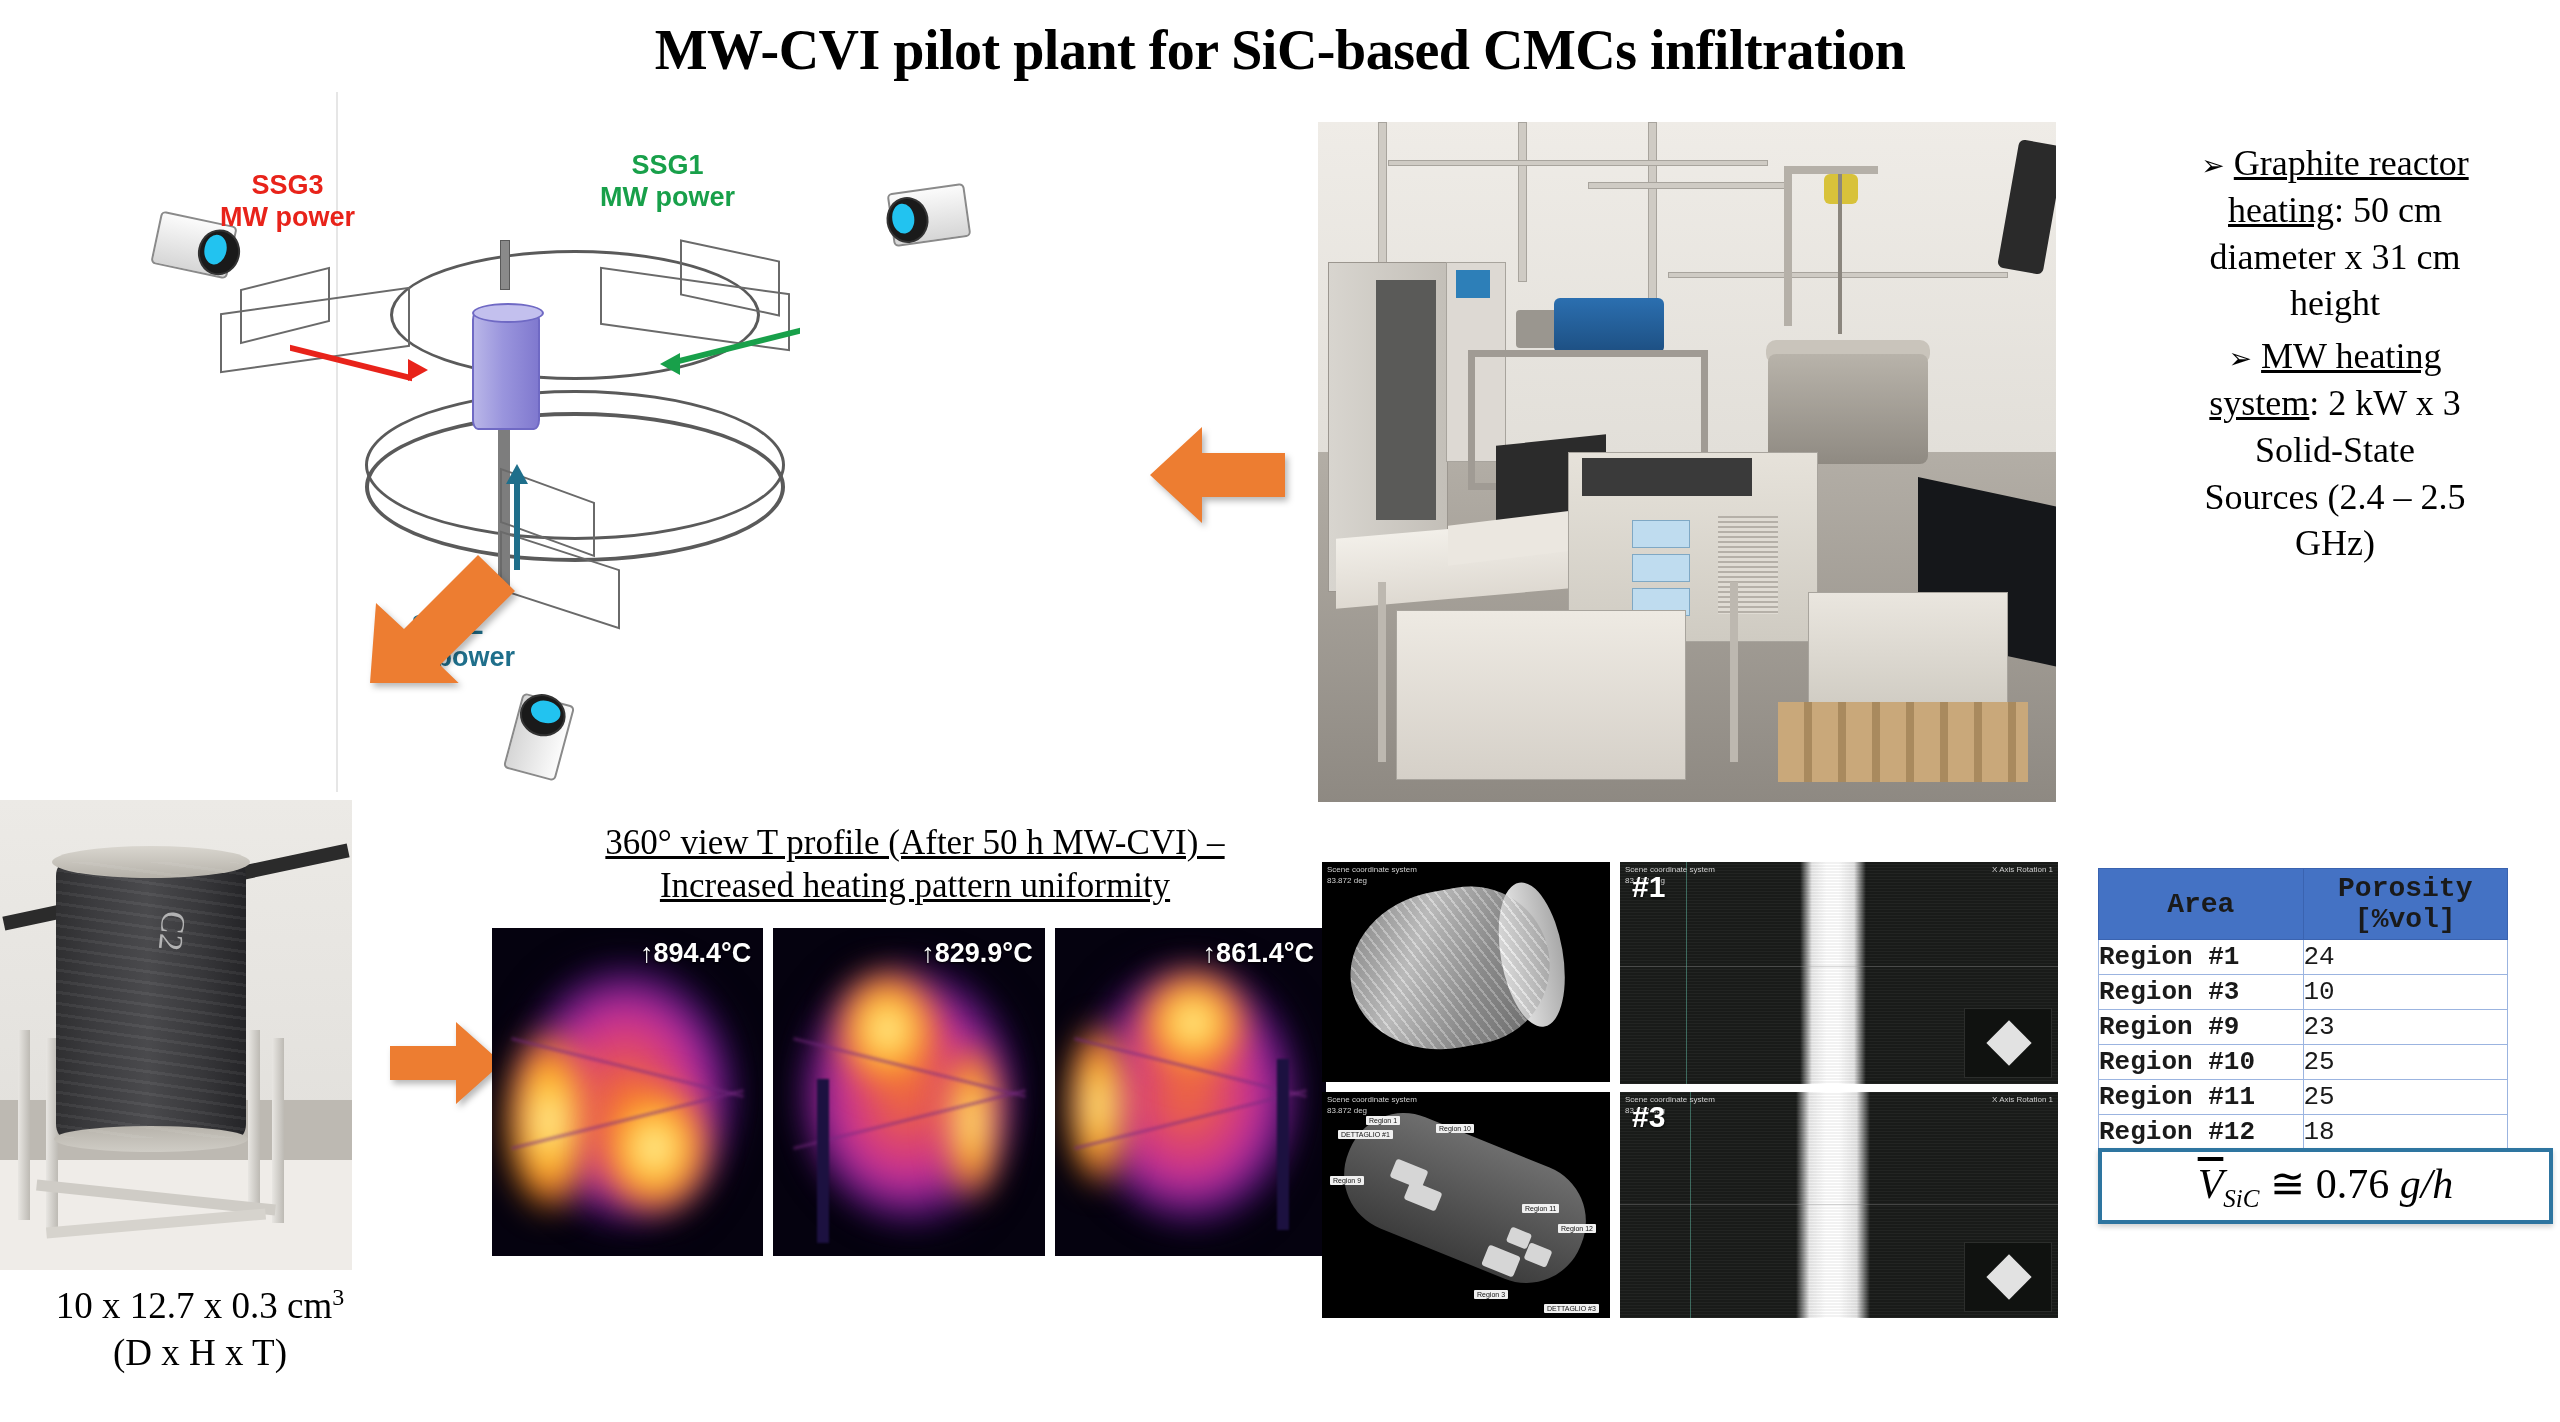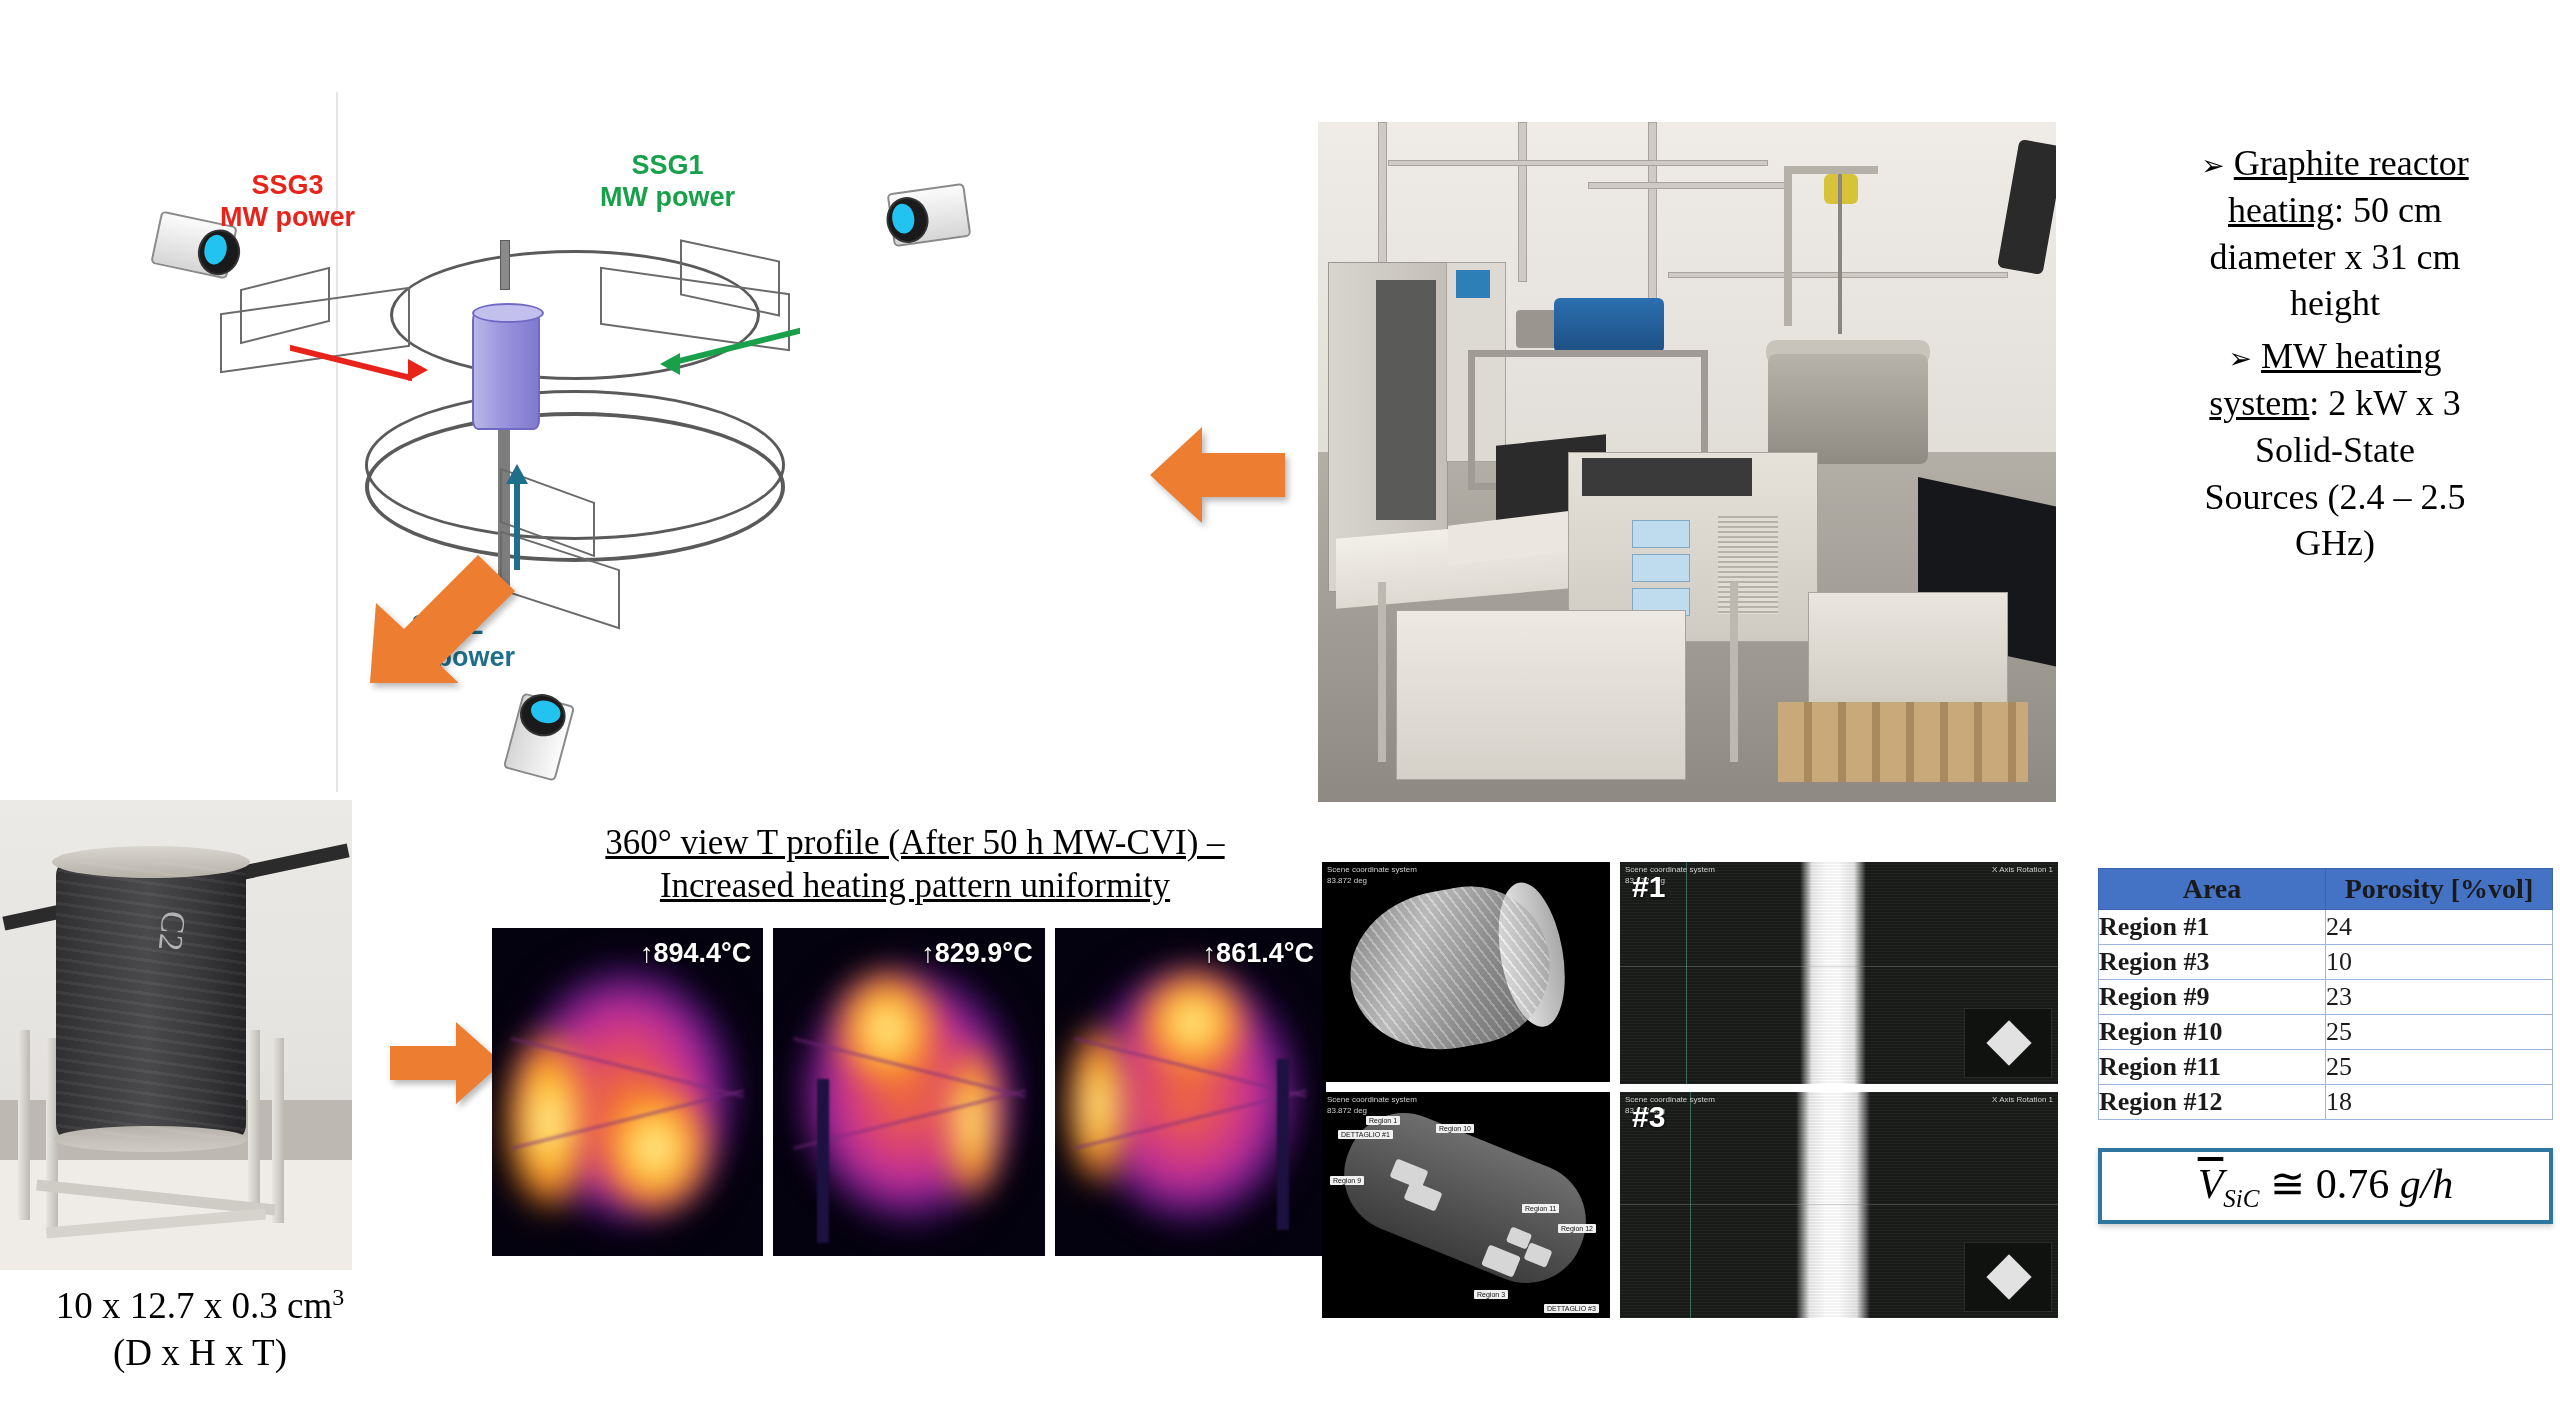--- a/index.html
+++ b/index.html
@@ -356,23 +356,23 @@
     font-family:"Liberation Sans",sans-serif; font-size:8px; color:#cfcfcf;
     line-height:1.35; white-space:pre-line;
   }
   .ct-corner {
     position:absolute; right:5px; top:3px; z-index:4;
     font-family:"Liberation Sans",sans-serif; font-size:8px; color:#cfcfcf;
   }
 
   
   .ptable {
-    position: absolute; left: 2098px; top: 868px; width: 455px;
+    position: absolute; left: 2098px; top: 868px; width: 410px;
     border-collapse: collapse;
-    font-family: Liberation Serif, serif;
+    font-family: Liberation Mono, monospace;
   }
   .ptable th {
     background: #4472c4; color: #1a1a1a; font-weight: bold;
     font-size: 28px; padding: 4px 0; text-align: center;
     border: 1px solid #3a63b0;
   }
   .ptable td {
     font-size: 26px; padding: 2px 0;
     border: 1px solid #9bb4e0; color: #1a1a1a; background: #ffffff;
   }
@@ -392,20 +392,21 @@
   }
   .formula .ovl { text-decoration: overline; }
   .formula sub { font-size: 25px; font-style: italic; }
   .formula .up { font-style: normal; }
 </style>
 </head>
 <body>
 
 <div class="slide">
 
+  <div class="title">MW-CVI pilot plant for SiC-based CMCs infiltration</div>
 
   <div class="vline"></div>
 
   <div class="schematic">
     <div class="ring ring-top"></div>
     <div class="ring ring-mid"></div>
     <div class="ring ring-low"></div>
     <div class="rod"></div>
     <div class="crucible"></div>
     <div class="stem"></div>

